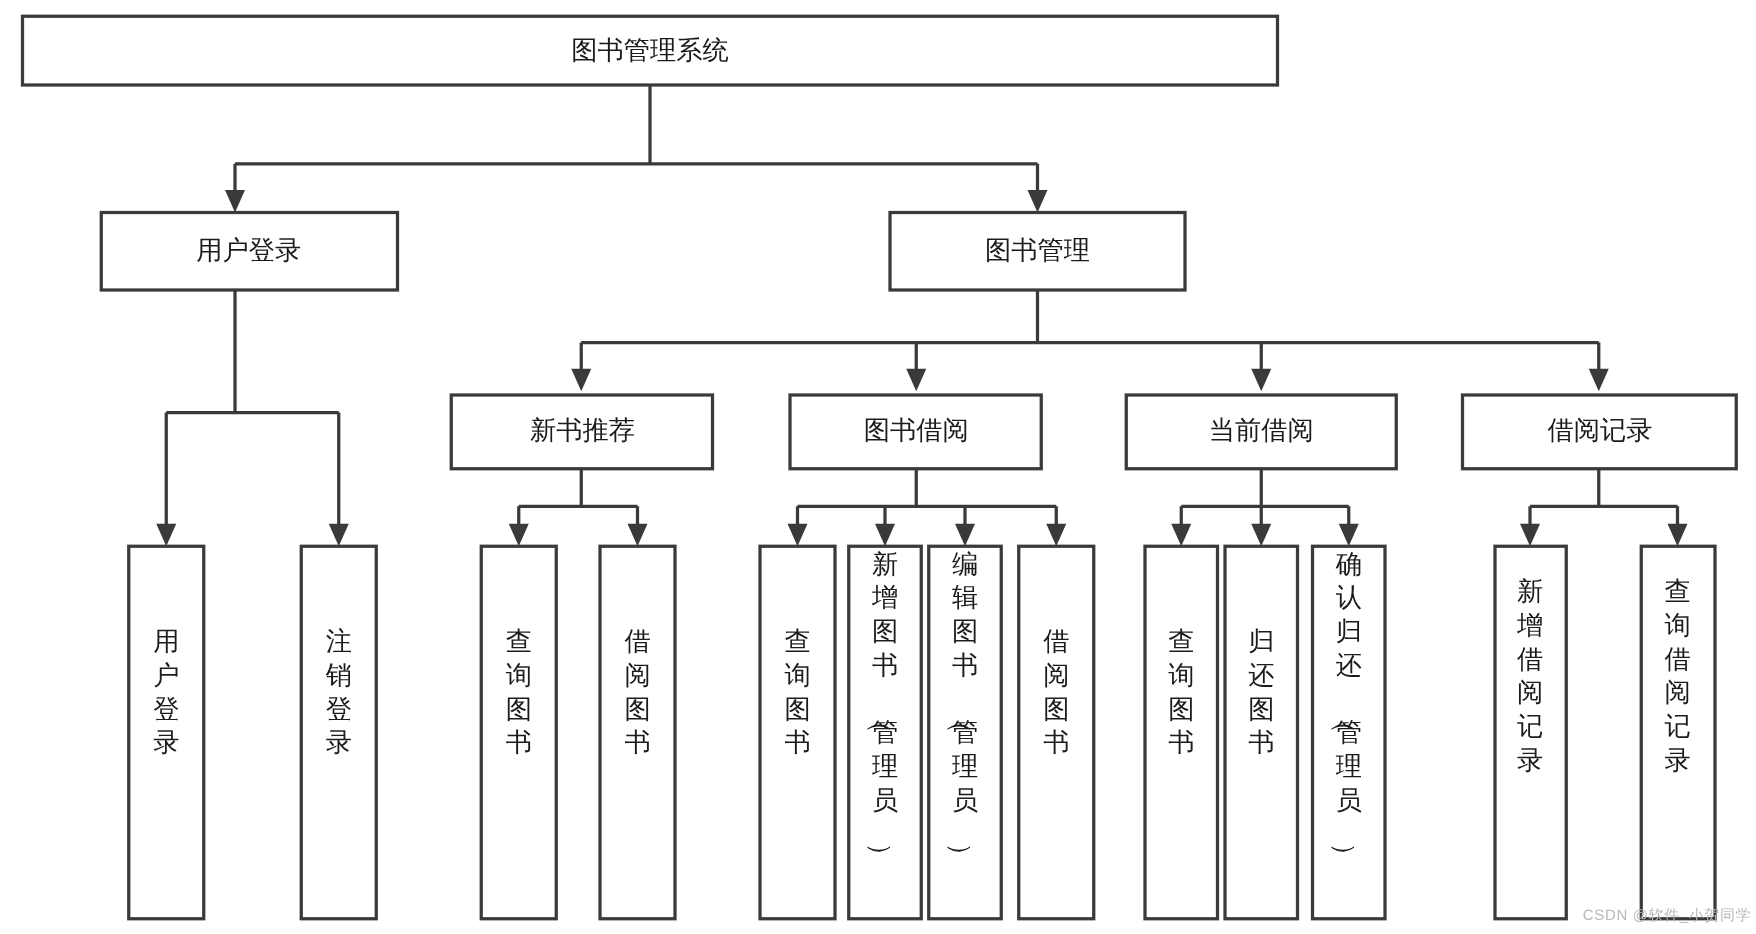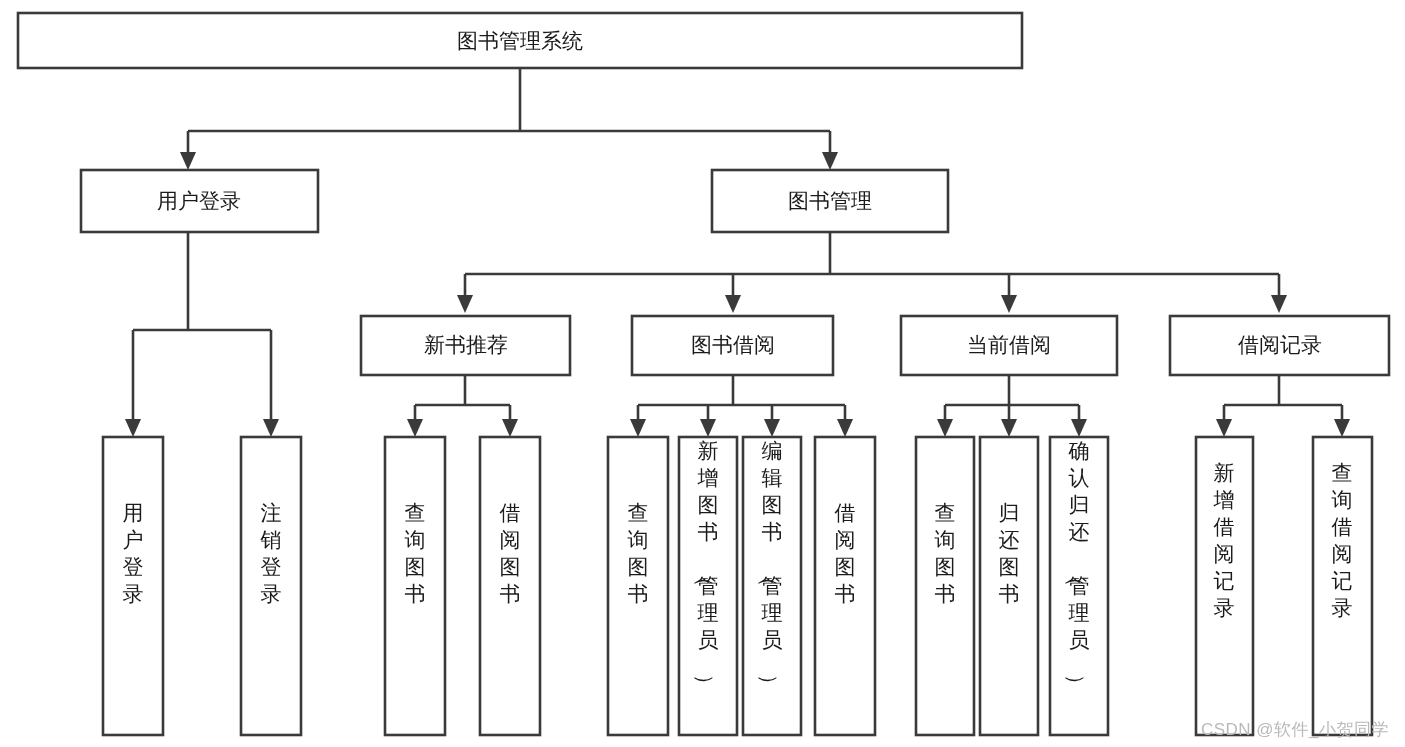--- a/index.html
+++ b/index.html
@@ -51,24 +51,24 @@
     dominant-baseline: middle;
   }
   .node-label-vertical {
     font-family: "Liberation Sans", "DejaVu Sans", sans-serif;
     font-size: 21px;
     fill: #1b1b1b;
     text-anchor: middle;
   }
   .watermark-text {
     position: absolute;
-    right: 16px;
+    right: 4px;
     bottom: 6px;
     font-family: "Liberation Sans", "DejaVu Sans", sans-serif;
-    font-size: 17px;
+    font-size: 12px;
     color: #b9b9b9;
     white-space: nowrap;
     letter-spacing: 0.5px;
     pointer-events: none;
   }
 </style>
 </head>
 <body>
 
 <div id="diagram-root">

